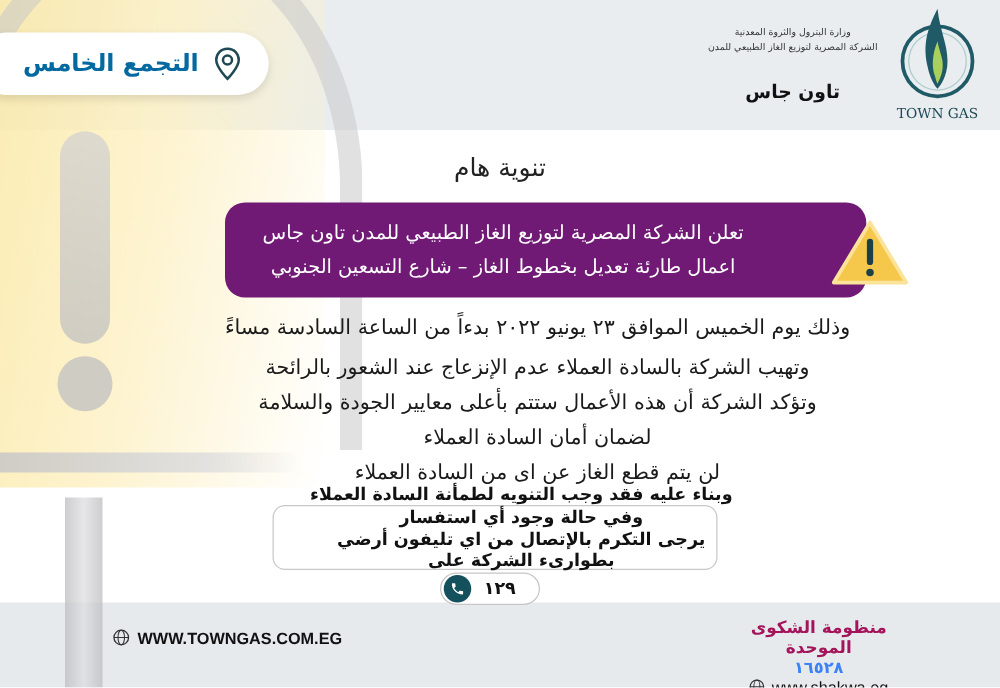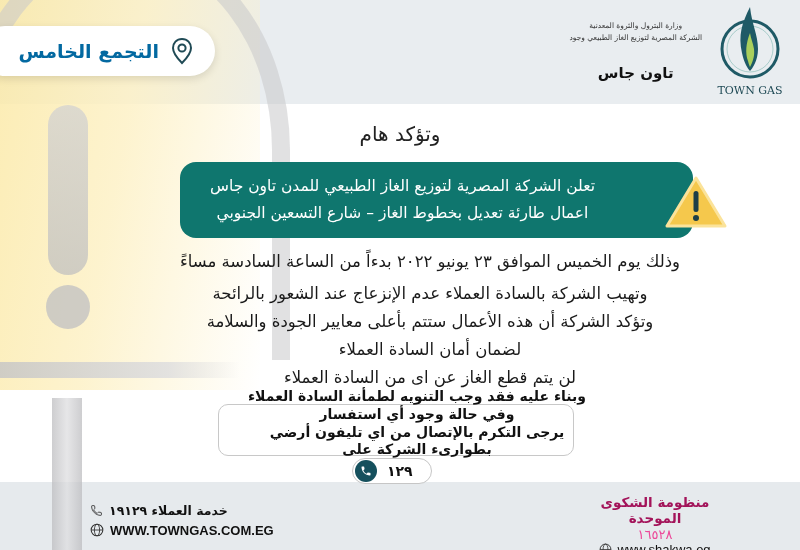--- a/index.html
+++ b/index.html
@@ -76,21 +76,21 @@
     position: absolute; bottom: 2px; left: 0; width: 100%; text-align: center;
     font-family: "DejaVu Serif", serif; font-size: 11px; color: #1f4a55;
   }
 
   .notice-title {
     position: absolute; left: 0; width: 800px; top: 122px; text-align: center;
     font-size: 20px; color: #222; direction: rtl;
   }
   .teal-banner {
     position: absolute; left: 180px; top: 162px; width: 513px; height: 76px;
-    background: #0f766e; border-radius: 16px;
+    background: #701a75; border-radius: 16px;
     color: #ffffff; direction: rtl; text-align: center;
     display: flex; flex-direction: column; justify-content: center;
     padding-right: 82px; padding-left: 14px;
   }
   .teal-banner .line { font-size: 15.5px; line-height: 27px; }
   .warn-triangle {
     position: absolute; left: 664px; top: 174px; width: 64px; height: 56px;
   }
 
   .body-text {
@@ -119,21 +119,21 @@
   .footer-left {
     position: absolute; left: 90px; top: 500px; direction: ltr;
   }
   .fl-row { display: flex; align-items: center; gap: 6px; height: 20px; }
   .fl-service { font-weight: bold; font-size: 12.5px; color: #111; direction: rtl; }
   .fl-web { font-weight: bold; font-size: 13px; color: #111; font-family: "Liberation Sans", sans-serif; }
   .footer-right {
     position: absolute; right: 70px; top: 494px; width: 150px; text-align: center;
   }
   .fr-title { color: #a3145a; font-weight: bold; font-size: 13.5px; direction: rtl; }
-  .fr-number { color: #ec4899; font-weight: normal; font-size: 13px; margin-top: 1px; }
+  .fr-number { color: #3b82f6; font-weight: bold; font-size: 13px; margin-top: 1px; }
   .fr-web { display: flex; align-items: center; justify-content: center; gap: 5px; font-size: 13px; color: #111; font-family: "Liberation Sans", sans-serif; }
 </style>
 </head>
 <body>
 
 <div class="header"></div>
 <div class="footer"></div>
 
 <div class="sign-bg"></div>
 <div class="sign-arc"></div>
@@ -146,35 +146,35 @@
   <span class="location-text">التجمع الخامس</span>
   <svg class="pin-icon" viewBox="0 0 22 28">
     <path d="M11 2 C5.5 2 2 6 2 11 C2 17 11 26 11 26 C11 26 20 17 20 11 C20 6 16.5 2 11 2 Z" fill="none" stroke="#1f4a55" stroke-width="2"></path>
     <circle cx="11" cy="11" r="3.6" fill="none" stroke="#1f4a55" stroke-width="2"></circle>
   </svg>
 </div>
 
 <div class="brand">
   <div class="brand-text">
     <div class="brand-line1">وزارة البترول والثروة المعدنية</div>
-    <div class="brand-line2">الشركة المصرية لتوزيع الغاز الطبيعي وجود</div>
+    <div class="brand-line2">الشركة المصرية لتوزيع الغاز الطبيعي للمدن</div>
     <div class="brand-name">تاون جاس</div>
   </div>
   <div class="logo">
     <svg width="76" height="80" viewBox="0 0 76 80">
       <ellipse cx="38" cy="46" rx="28" ry="28" fill="none" stroke="#1f5a66" stroke-width="3"></ellipse>
       <ellipse cx="38" cy="46" rx="23" ry="23" fill="none" stroke="#7fb8b0" stroke-width="1" opacity="0.6"></ellipse>
       <path d="M38 4 C30 20 26 32 30 50 C32 60 36 66 38 68 C40 66 46 58 46 46 C46 32 40 22 38 4 Z" fill="#1f5a66"></path>
       <path d="M38 30 C34 40 33 50 36 58 C37 62 38 64 38 64 C40 60 43 54 42 46 C41 40 39 36 38 30 Z" fill="#a9cf5c"></path>
     </svg>
     <div class="logo-caption">TOWN GAS</div>
   </div>
 </div>
 
-<div class="notice-title">وتؤكد هام</div>
+<div class="notice-title">تنوية هام</div>
 
 <div class="teal-banner">
   <div class="line">تعلن الشركة المصرية لتوزيع الغاز الطبيعي للمدن تاون جاس</div>
   <div class="line">اعمال طارئة تعديل بخطوط الغاز  –  شارع التسعين الجنوبي</div>
 </div>
 <svg class="warn-triangle" viewBox="0 0 64 56">
   <path d="M32 4 L61 52 L3 52 Z" fill="#f5c84c" stroke="#fbe39a" stroke-width="3" stroke-linejoin="round"></path>
   <rect x="29.5" y="17" width="5" height="21" rx="2.5" fill="#1d3f47"></rect>
   <circle cx="32" cy="44" r="3" fill="#1d3f47"></circle>
 </svg>
@@ -194,26 +194,20 @@
 <div class="phone-pill">
   <span class="phone-circle">
     <svg width="12" height="12" viewBox="0 0 24 24">
         <path d="M6.6 10.8c1.4 2.8 3.8 5.1 6.6 6.6l2.2-2.2c.3-.3.7-.4 1-.2 1.1.4 2.3.6 3.6.6.6 0 1 .4 1 1V20c0 .6-.4 1-1 1C10.6 21 3 13.4 3 4c0-.6.4-1 1-1h3.5c.6 0 1 .4 1 1 0 1.3.2 2.5.6 3.6.1.3 0 .7-.2 1L6.6 10.8z" fill="#ffffff"></path>
       </svg>
   </span>
   <span class="phone-number">١٢٩</span>
 </div>
 
 <div class="footer-left">
-  <div class="fl-row">
-    <svg width="13" height="13" viewBox="0 0 24 24">
-        <path d="M6.6 10.8c1.4 2.8 3.8 5.1 6.6 6.6l2.2-2.2c.3-.3.7-.4 1-.2 1.1.4 2.3.6 3.6.6.6 0 1 .4 1 1V20c0 .6-.4 1-1 1C10.6 21 3 13.4 3 4c0-.6.4-1 1-1h3.5c.6 0 1 .4 1 1 0 1.3.2 2.5.6 3.6.1.3 0 .7-.2 1L6.6 10.8z" fill="none" stroke="#333" stroke-width="1.6"></path>
-      </svg>
-    <span class="fl-service">خدمة العملاء ١٩١٢٩</span>
-  </div>
   <div class="fl-row">
     <svg width="14" height="14" viewBox="0 0 24 24">
         <circle cx="12" cy="12" r="10" fill="none" stroke="#333" stroke-width="1.8"></circle>
         <ellipse cx="12" cy="12" rx="4.5" ry="10" fill="none" stroke="#333" stroke-width="1.5"></ellipse>
         <line x1="2" y1="12" x2="22" y2="12" stroke="#333" stroke-width="1.5"></line>
       </svg>
     <span class="fl-web">WWW.TOWNGAS.COM.EG</span>
   </div>
 </div>
 

